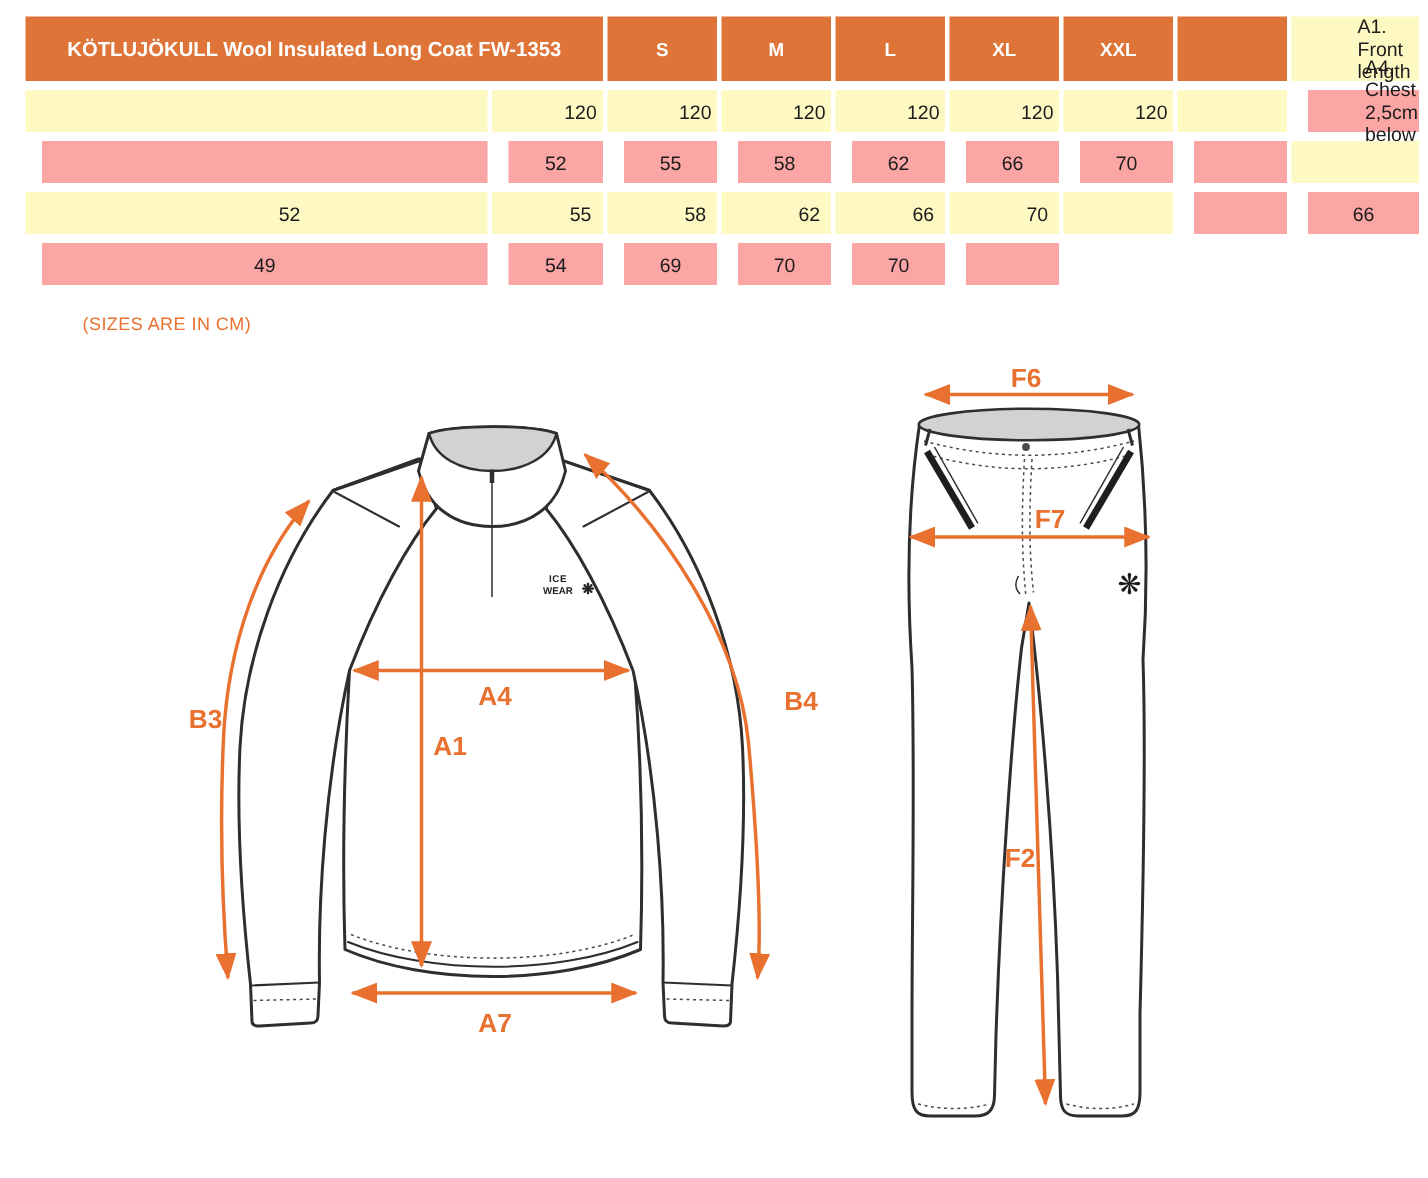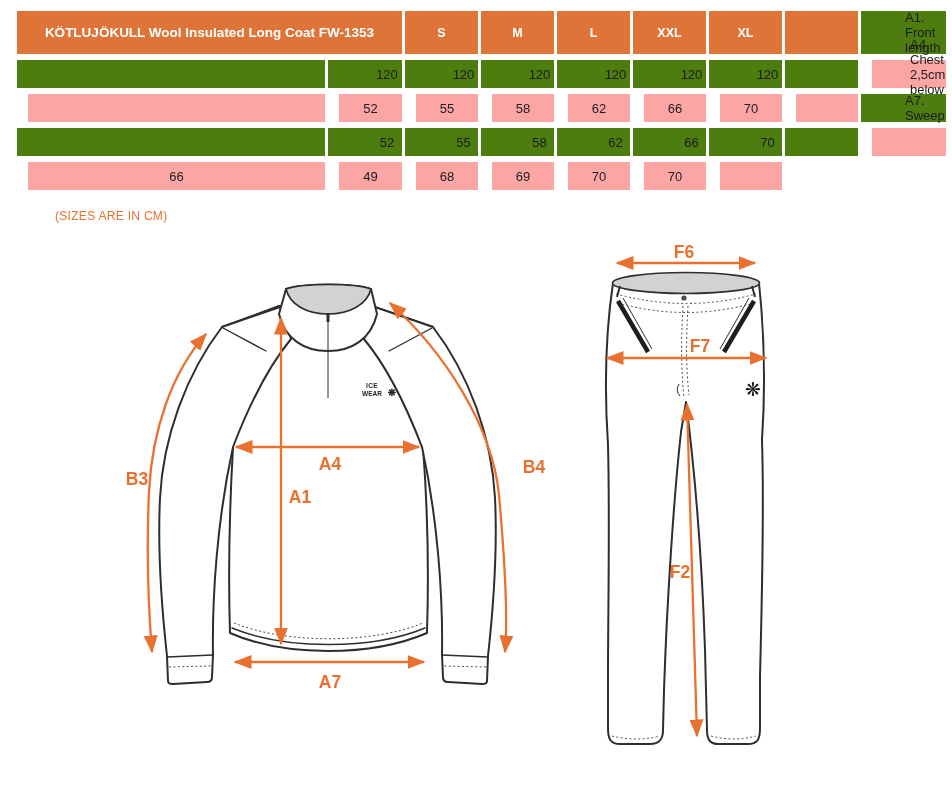--- a/index.html
+++ b/index.html
@@ -9,21 +9,21 @@
   
   .size-table{position:absolute;left:17px;top:11px;width:918px;display:grid;
     grid-template-columns:308px 74px repeat(6,73px) 1fr;
     grid-template-rows:43px repeat(4,28px);
     column-gap:3px;row-gap:6px;}
   .cell{display:flex;align-items:center;justify-content:center;
         font-size:13px;color:#1c1c1c;}
   .th{background:#DF7438;color:#fff;font-weight:bold;font-size:12.5px;}
   .title-cell{grid-column:1 / 3;font-size:13.5px;}
   .label-cell{justify-content:flex-start;padding-left:38px;}
-  .r-dark{background:#4d7c0f;padding-left:44px;}
+  .r-dark{background:#fef9c3;padding-left:44px;}
   .r-light{background:#fca5a5;margin-left:11px;}
 
   .unit-note{position:absolute;left:55px;top:209px;color:#E9712F;
              font-size:12px;letter-spacing:.3px;}
 
   
   svg.diagrams{position:absolute;left:0;top:0;}
   .outline{fill:#ffffff;stroke:#2e2e2e;stroke-width:2;stroke-linejoin:round;stroke-linecap:round;}
   .seam{fill:none;stroke:#2e2e2e;stroke-width:1.4;stroke-linecap:round;}
   .thin{fill:none;stroke:#2e2e2e;stroke-width:1;}
@@ -37,22 +37,22 @@
 <body>
 
 <div id="page">
 
   <div class="size-table">
 
     <div class="cell th title-cell">KÖTLUJÖKULL Wool Insulated Long Coat  FW-1353</div>
     <div class="cell th">S</div>
     <div class="cell th">M</div>
     <div class="cell th">L</div>
+    <div class="cell th">XL</div>
     <div class="cell th">XXL</div>
-    <div class="cell th">XL</div>
     <div class="cell th"></div>
 
     <div class="cell r-dark label-cell">A1. Front length</div>
     <div class="cell r-dark"></div>
     <div class="cell r-dark">120</div>
     <div class="cell r-dark">120</div>
     <div class="cell r-dark">120</div>
     <div class="cell r-dark">120</div>
     <div class="cell r-dark">120</div>
     <div class="cell r-dark">120</div>
@@ -61,34 +61,33 @@
     <div class="cell r-light label-cell">A4. Chest 2,5cm below armpit</div>
     <div class="cell r-light"></div>
     <div class="cell r-light">52</div>
     <div class="cell r-light">55</div>
     <div class="cell r-light">58</div>
     <div class="cell r-light">62</div>
     <div class="cell r-light">66</div>
     <div class="cell r-light">70</div>
     <div class="cell r-light"></div>
 
-    <div class="cell r-dark label-cell">A7. Sweep</div>
     <div class="cell r-dark"></div>
     <div class="cell r-dark">52</div>
     <div class="cell r-dark">55</div>
     <div class="cell r-dark">58</div>
     <div class="cell r-dark">62</div>
     <div class="cell r-dark">66</div>
     <div class="cell r-dark">70</div>
     <div class="cell r-dark"></div>
 
     <div class="cell r-light"></div>
     <div class="cell r-light">66</div>
     <div class="cell r-light">49</div>
-    <div class="cell r-light">68</div>
+    <div class="cell r-light">54</div>
     <div class="cell r-light">69</div>
     <div class="cell r-light">70</div>
     <div class="cell r-light">70</div>
     <div class="cell r-light"></div>
   </div>
 
   <div class="unit-note">(SIZES ARE IN CM)</div>
 
   <svg class="diagrams" width="952" height="785" viewBox="0 0 952 785">
     <defs>

